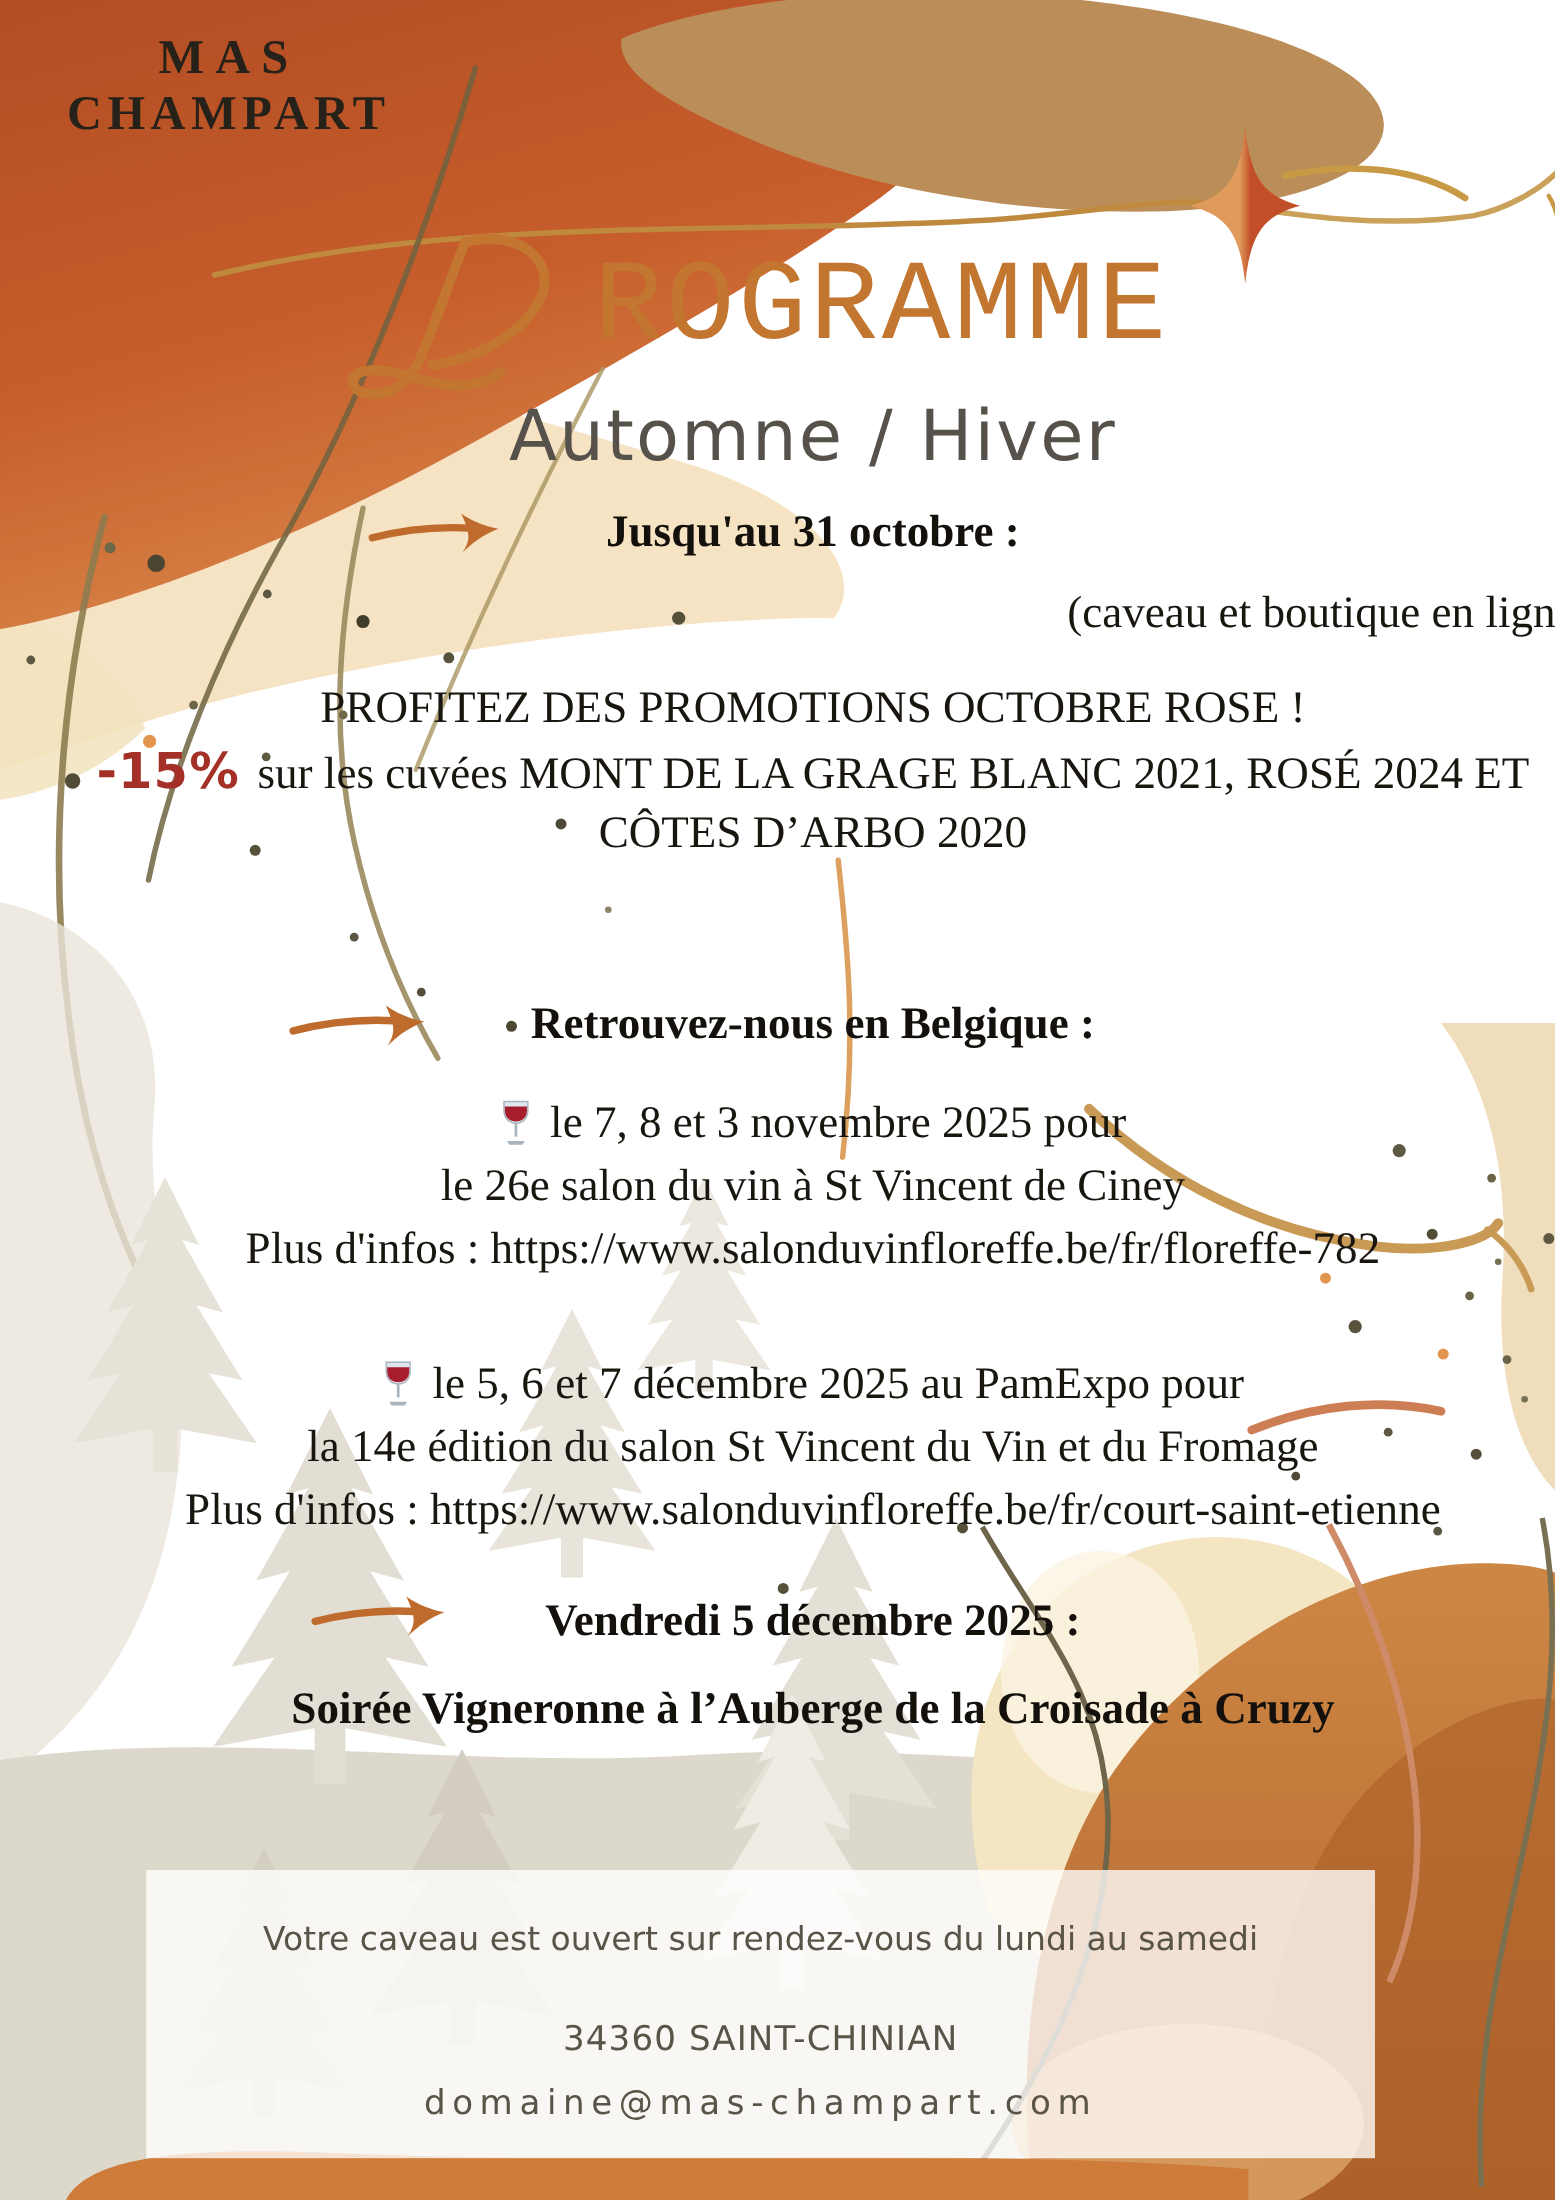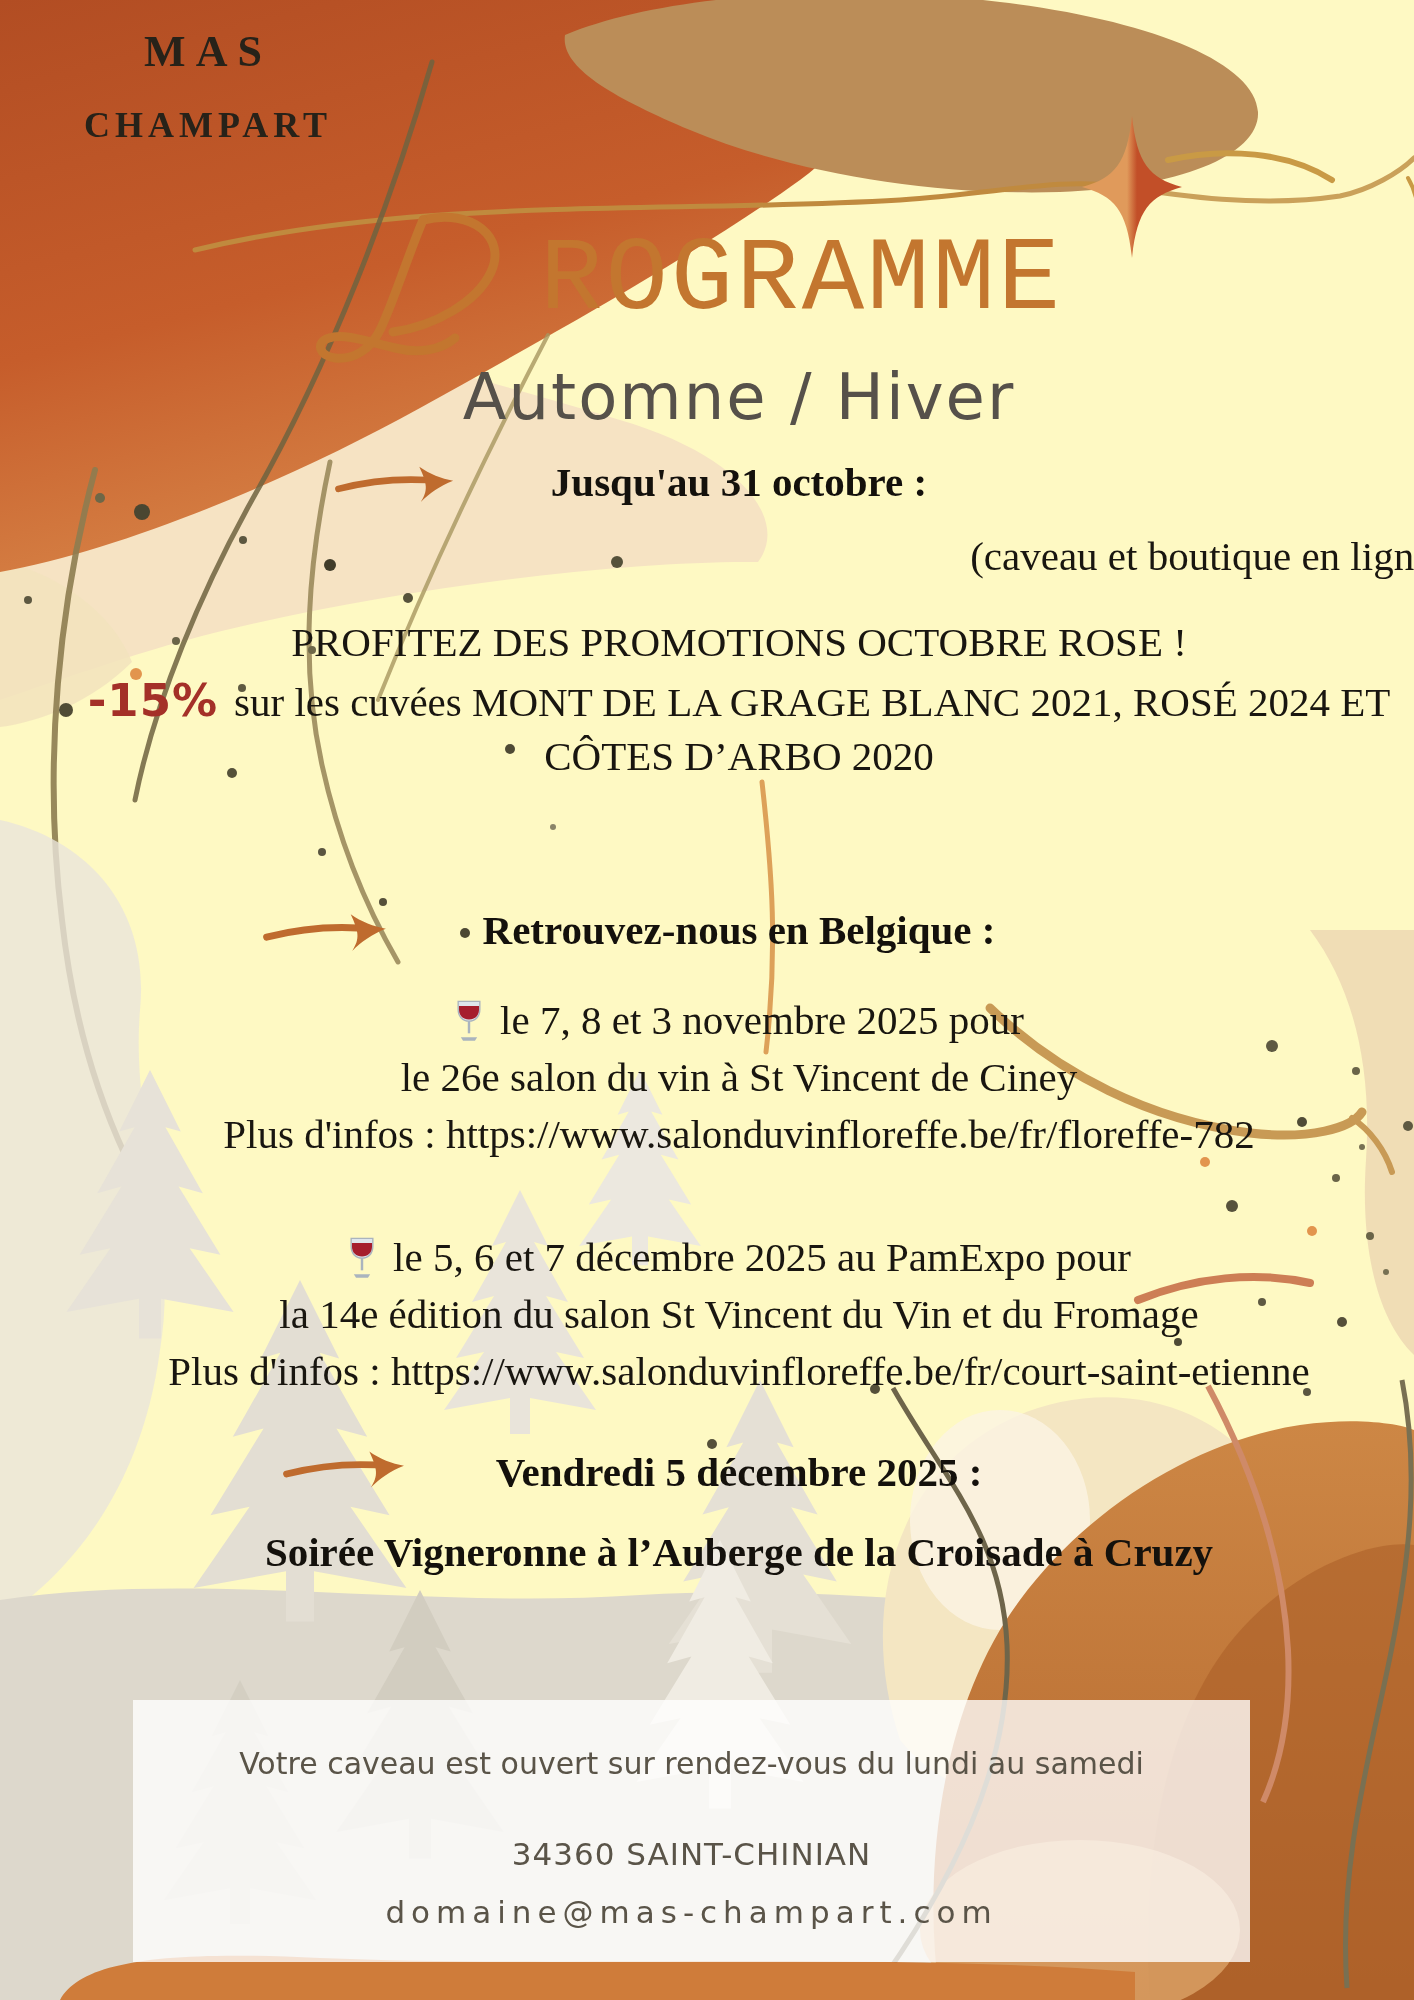--- a/index.html
+++ b/index.html
@@ -1,24 +1,24 @@
 <!DOCTYPE html>
 <html><head>
 <meta charset="utf-8">
 <style>
   html,body{margin:0;padding:0;background:#d8d3c9;}
-  .poster{position:relative;width:1414px;height:2000px;margin:0 auto;background:#fef9c3;overflow:hidden;
+  .poster{position:relative;width:1414px;height:2000px;margin:0 auto;background:#ffffff;overflow:hidden;
           font-family:"Liberation Serif",serif;color:#191610;}
   .bg{position:absolute;inset:0;}
   .abs{position:absolute;}
   .center{left:0;width:1414px;text-align:center;margin-left:32px;}
   .logo{left:28px;top:30px;width:360px;text-align:center;color:#272219;
         font-family:"Liberation Serif",serif;font-weight:700;}
   .logo .l1{font-size:44px;letter-spacing:10px;line-height:1;}
-  .logo .l2{font-size:36px;letter-spacing:5px;line-height:1;margin-top:33px;}
+  .logo .l2{font-size:44px;letter-spacing:5px;line-height:1;margin-top:7px;}
   .title-rest{left:540px;top:228px;font-family:Liberation Mono, monospace;font-size:104px;line-height:1;
               letter-spacing:3px;color:#c3762f;}
   .subtitle{top:362px;font-family:"DejaVu Sans","Liberation Sans",sans-serif;font-size:64px;
             letter-spacing:2px;color:#56514a;line-height:1.1;}
   .body-line{font-size:41px;line-height:1.2;}
   .bold{font-weight:700;color:#14110c;}
   .discount{font-family:"DejaVu Sans",sans-serif;font-weight:700;color:#a43028;font-size:45px;
             margin-right:16px;letter-spacing:1px;}
   .ev-row{display:flex;justify-content:center;align-items:center;gap:16px;}
   .glass{display:inline-flex;}

